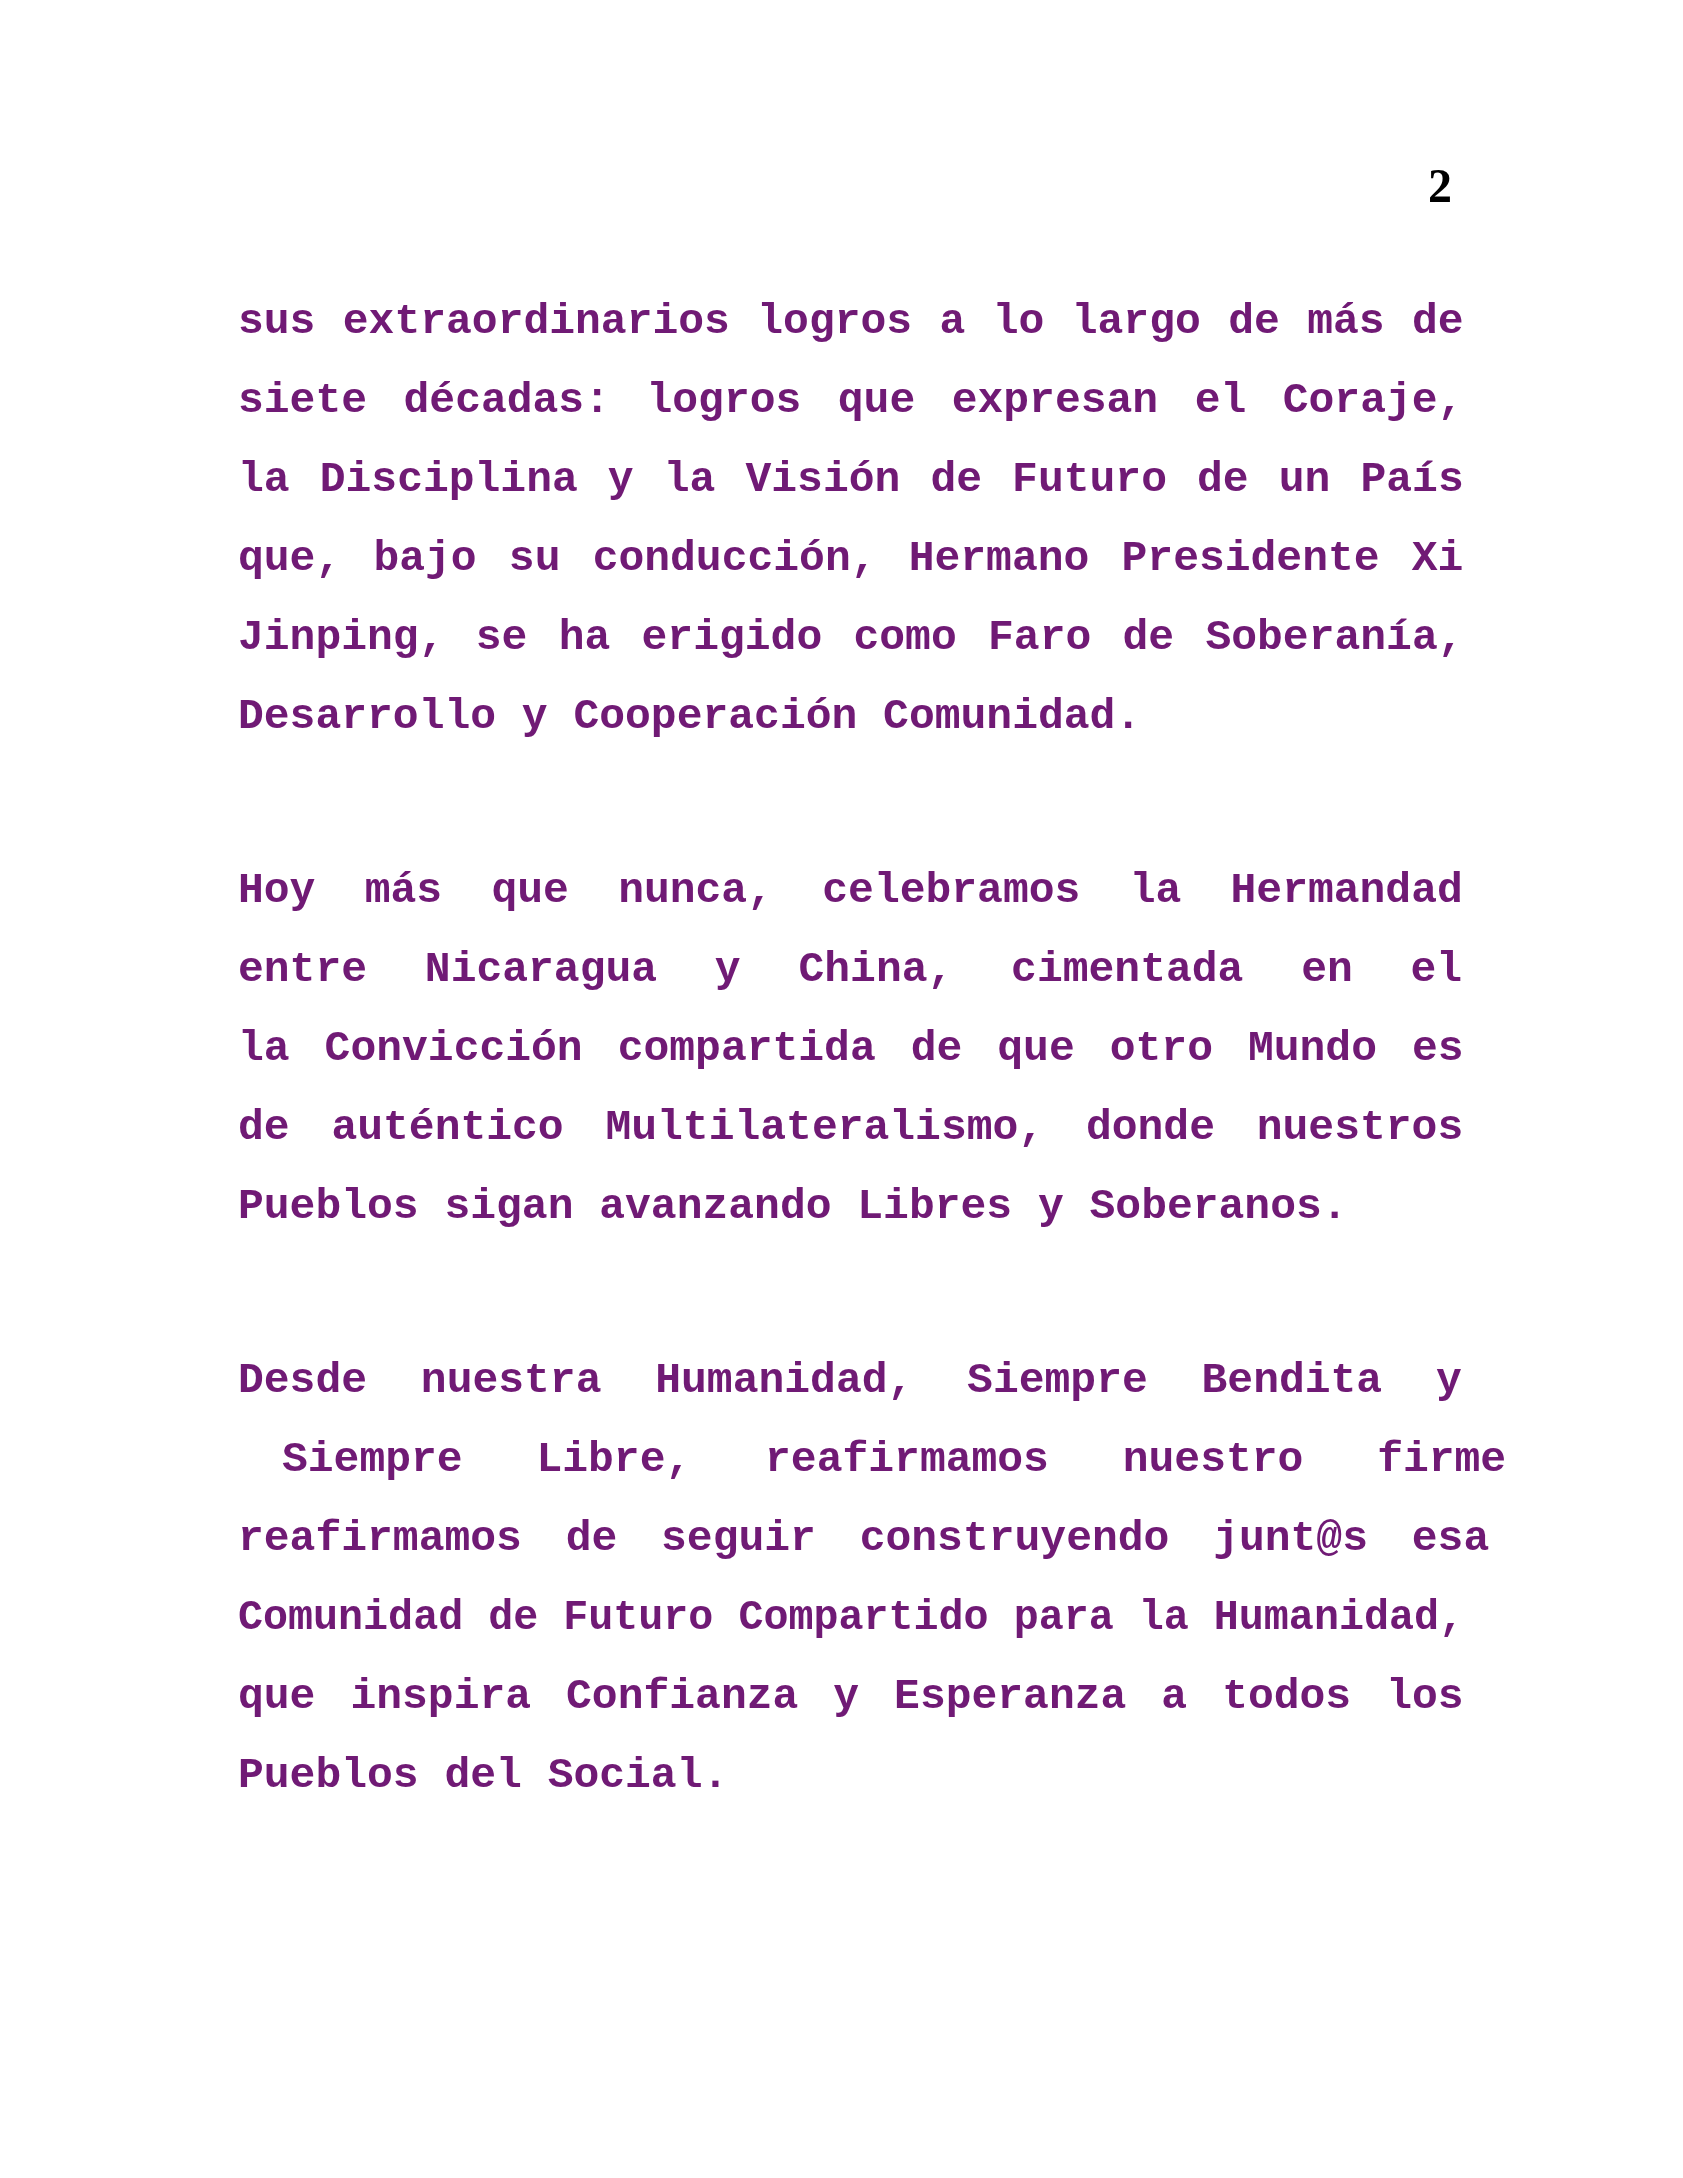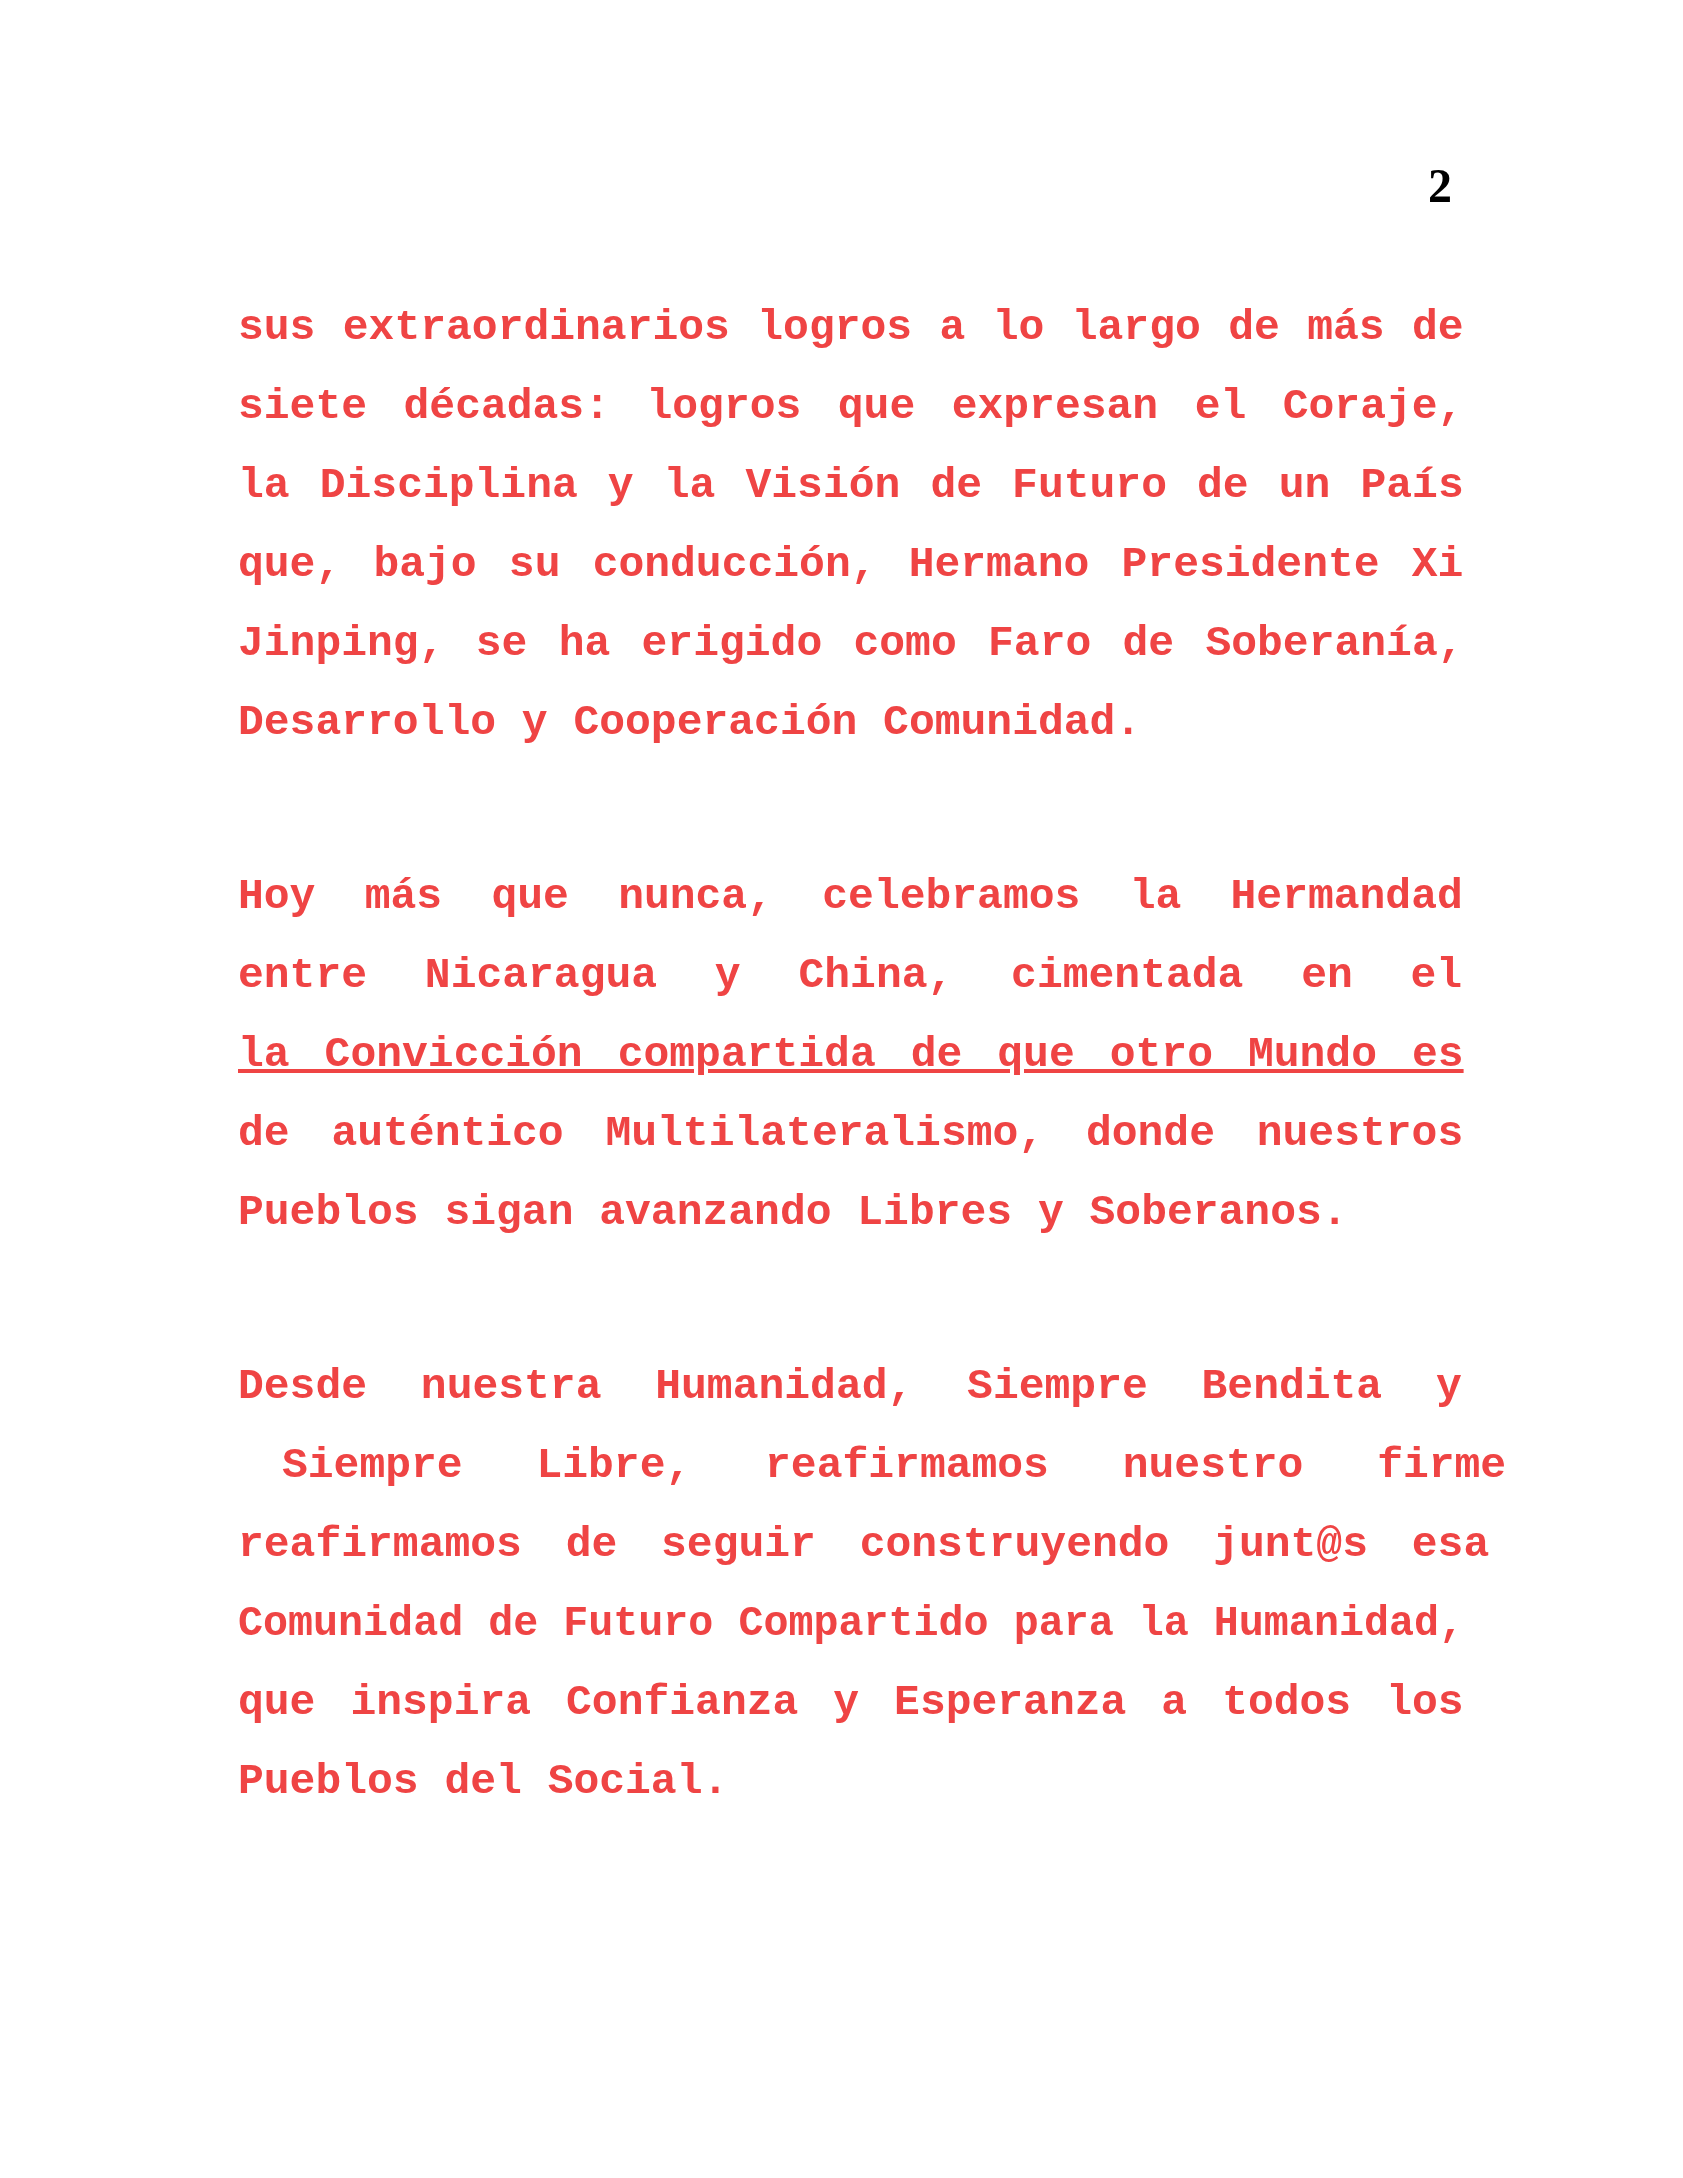--- a/index.html
+++ b/index.html
@@ -21,28 +21,28 @@
     width: 1214px;
     text-align: right;
     font-family: "Liberation Serif", serif;
     font-weight: 700;
     font-size: 48px;
     line-height: 55px;
     color: #000000;
   }
   .content {
     position: absolute;
-    top: 288px;
+    top: 282px;
     left: 238px;
     width: 1214px;
     font-family: "Liberation Mono", monospace;
     font-weight: 700;
     font-size: 43px;
     line-height: 79px;
-    color: #ef4444;
+    color: #701a75;
   }
   .paragraph {
     margin: 0 0 95px 0;
   }
   .line {
     height: 79px;
     white-space: nowrap;
     overflow: visible;
   }
   .line > span {
@@ -61,21 +61,21 @@
         <div class="line"><span style="word-spacing: 1.6px;">sus extraordinarios logros a lo largo de más de</span></div>
         <div class="line"><span style="word-spacing: 10.7px;">siete décadas: logros que expresan el Coraje,</span></div>
         <div class="line"><span style="word-spacing: 4.3px;">la Disciplina y la Visión de Futuro de un País</span></div>
         <div class="line"><span style="word-spacing: 6.4px;">que, bajo su conducción, Hermano Presidente Xi</span></div>
         <div class="line"><span style="word-spacing: 5.5px;">Jinping, se ha erigido como Faro de Soberanía,</span></div>
         <div class="line"><span>Desarrollo y Cooperación Comunidad.</span></div>
       </div>
       <div class="paragraph">
         <div class="line"><span style="word-spacing: 23.5px;">Hoy más que nunca, celebramos la Hermandad</span></div>
         <div class="line"><span style="word-spacing: 32px;">entre Nicaragua y China, cimentada en el</span></div>
-        <div class="line"><span style="word-spacing: 9.2px; text-decoration: underline;">la Convicción compartida de que otro Mundo es</span></div>
+        <div class="line"><span style="word-spacing: 9.2px;">la Convicción compartida de que otro Mundo es</span></div>
         <div class="line"><span style="word-spacing: 16px;">de auténtico Multilateralismo, donde nuestros</span></div>
         <div class="line"><span>Pueblos sigan avanzando Libres y Soberanos.</span></div>
       </div>
       <div class="paragraph">
         <div class="line"><span style="word-spacing: 28px;">Desde nuestra Humanidad, Siempre Bendita y</span></div>
         <div class="line"><span style="word-spacing: 48px; margin-left: 44px;">Siempre Libre, reafirmamos nuestro firme</span></div>
         <div class="line"><span style="word-spacing: 18px;">reafirmamos de seguir construyendo junt@s esa</span></div>
         <div class="line"><span style="transform: scaleX(0.969625);">Comunidad de Futuro Compartido para la Humanidad,</span></div>
         <div class="line"><span style="word-spacing: 9.2px;">que inspira Confianza y Esperanza a todos los</span></div>
         <div class="line"><span>Pueblos del Social.</span></div>

